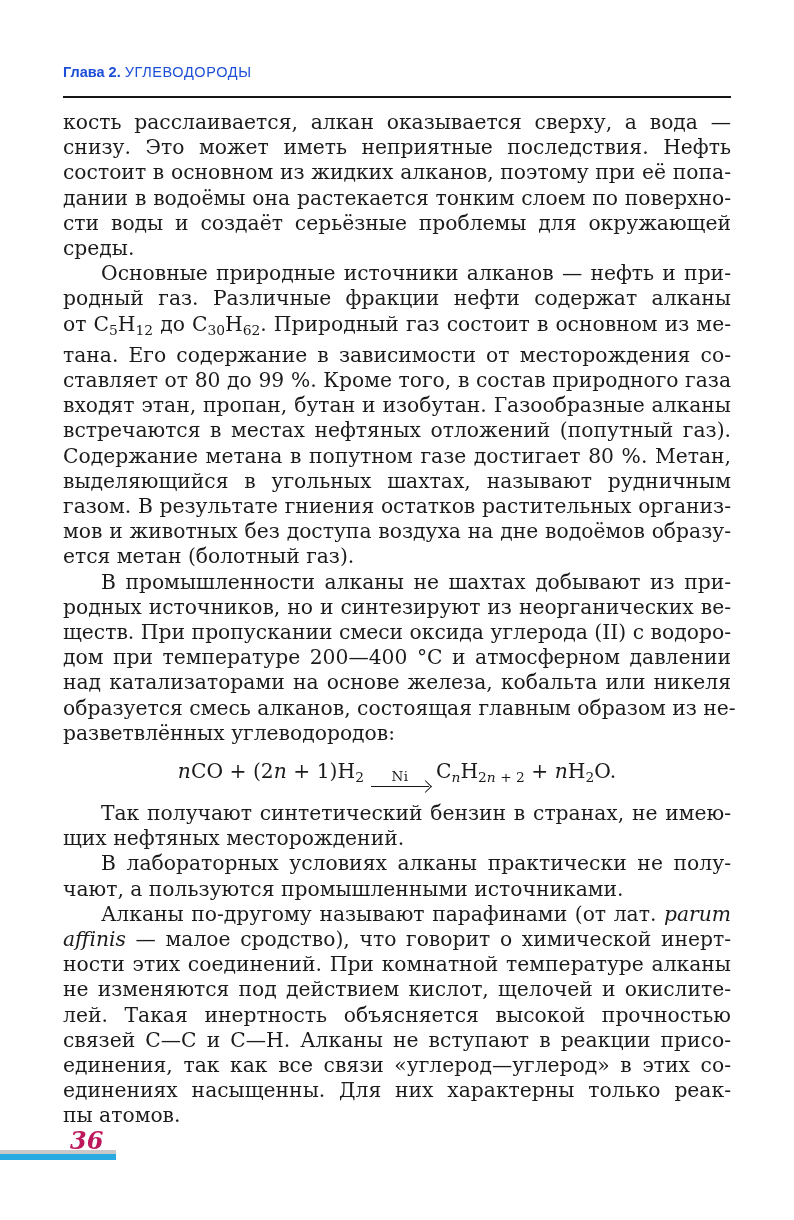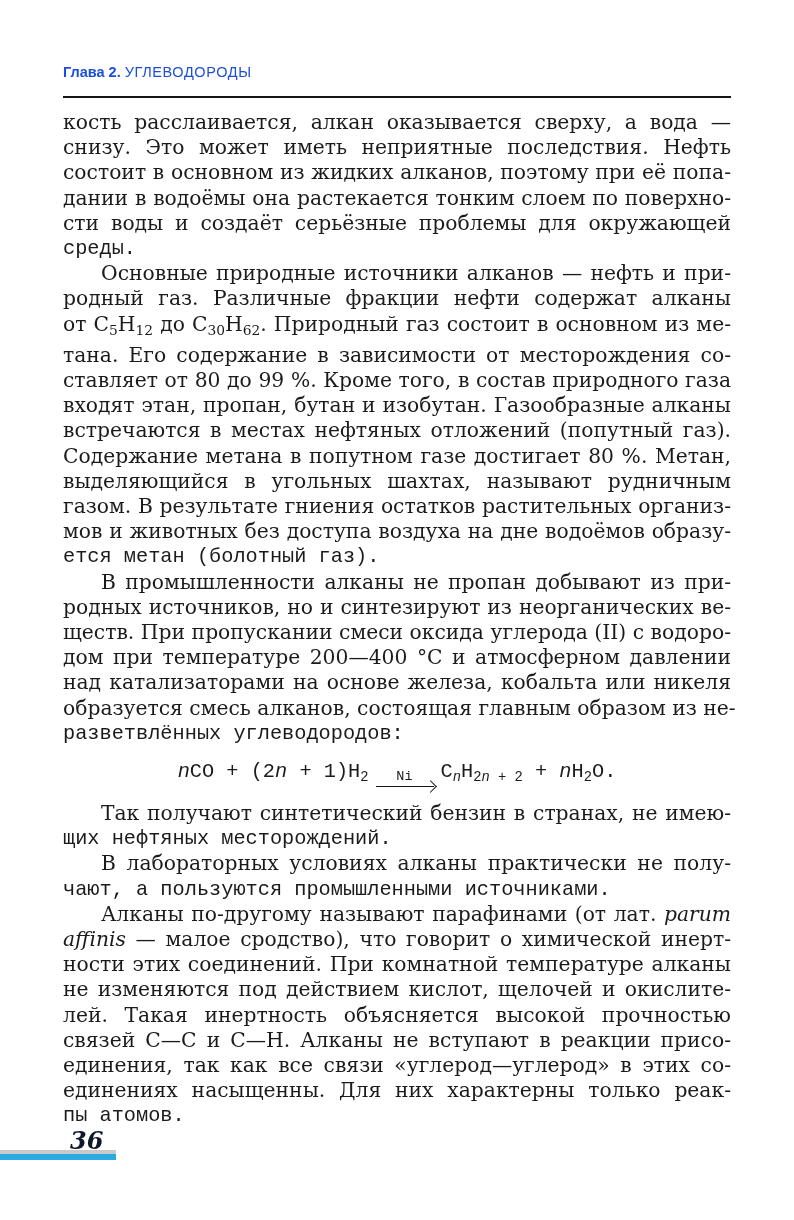--- a/index.html
+++ b/index.html
@@ -11,21 +11,21 @@
        font-family:"Liberation Sans", sans-serif;font-size:14.5px;color:#1d4ed8;}
   .chapter-header .label{font-weight:bold;}
   .chapter-header .title{font-weight:normal;letter-spacing:0.6px;}
   .header-rule{position:absolute;left:63px;top:96px;width:668px;height:0;
        border-top:2px solid #161616;}
   
   .text-body{position:absolute;left:63px;top:110px;width:668px;
        font-size:20.3px;line-height:25.2px;}
   .para{margin:0;}
   .line{text-align:justify;text-align-last:justify;white-space:nowrap;}
-  .line.last{text-align-last:left;font-family:Liberation Mono, monospace;}
+  .line.last{text-align-last:left;}
   .line.first{text-indent:38px;}
   .seg-i{font-style:italic;}
   .seg-sub{font-size:68%;vertical-align:-0.28em;letter-spacing:0;}
   .seg-subi{font-size:68%;vertical-align:-0.28em;font-style:italic;}
   
   .para.equation .line{text-align:left;text-align-last:center;
        margin:13px 0 9px;white-space:nowrap;}
   .rxn-arrow{display:inline-flex;flex-direction:column;align-items:center;
        margin:0 7px;vertical-align:-3px;}
   .rxn-label{font-size:13.5px;line-height:13px;letter-spacing:0.3px;}
@@ -34,21 +34,21 @@
   .rxn-shaft::after{content:"";position:absolute;right:-1px;top:-5.1px;
        width:8px;height:8px;border-top:1.7px solid #161616;
        border-right:1.7px solid #161616;transform:rotate(45deg);}
   
   .footer-gray-line{position:absolute;left:0;top:1150px;width:116px;height:4px;
        background:#c9c9c9;}
   .footer-cyan-line{position:absolute;left:0;top:1154px;width:116px;height:6px;
        background:#29abe2;}
   .page-number{position:absolute;left:70px;top:1126px;
        font-family:"DejaVu Serif", serif;font-style:italic;font-weight:bold;
-       font-size:24px;color:#0f172a;}
+       font-size:24px;color:#be185d;}
 </style>
 </head>
 <body>
 
 <div class="page">
 
   <div class="chapter-header">
     <span class="label">Глава 2.</span>
     <span class="title">УГЛЕВОДОРОДЫ</span>
   </div>
@@ -71,21 +71,21 @@
         <div class="line"><span>ставляет от 80 до 99 %. Кроме того, в состав природного газа</span></div>
         <div class="line"><span>входят этан, пропан, бутан и изобутан. Газообразные алканы</span></div>
         <div class="line"><span>встречаются в местах нефтяных отложений (попутный газ).</span></div>
         <div class="line"><span>Содержание метана в попутном газе достигает 80 %. Метан,</span></div>
         <div class="line"><span>выделяющийся в угольных шахтах, называют рудничным</span></div>
         <div class="line"><span>газом. В результате гниения остатков растительных организ-</span></div>
         <div class="line"><span>мов и животных без доступа воздуха на дне водоёмов образу-</span></div>
         <div class="line last"><span>ется метан (болотный газ).</span></div>
       </div>
       <div class="para text">
-        <div class="line first"><span>В промышленности алканы не пропан добывают из при-</span></div>
+        <div class="line first"><span>В промышленности алканы не шахтах добывают из при-</span></div>
         <div class="line"><span>родных источников, но и синтезируют из неорганических ве-</span></div>
         <div class="line"><span>ществ. При пропускании смеси оксида углерода (II) с водоро-</span></div>
         <div class="line"><span>дом при температуре 200—400 °С и атмосферном давлении</span></div>
         <div class="line"><span>над катализаторами на основе железа, кобальта или никеля</span></div>
         <div class="line"><span>образуется смесь алканов, состоящая главным образом из не-</span></div>
         <div class="line last"><span>разветвлённых углеводородов:</span></div>
       </div>
       <div class="para equation">
         <div class="line last"><span class="seg-i">n</span><span>CO + (2</span><span class="seg-i">n</span><span> + 1)H</span><span class="seg-sub">2</span><span class="rxn-arrow">
             <span class="rxn-label">Ni</span>

